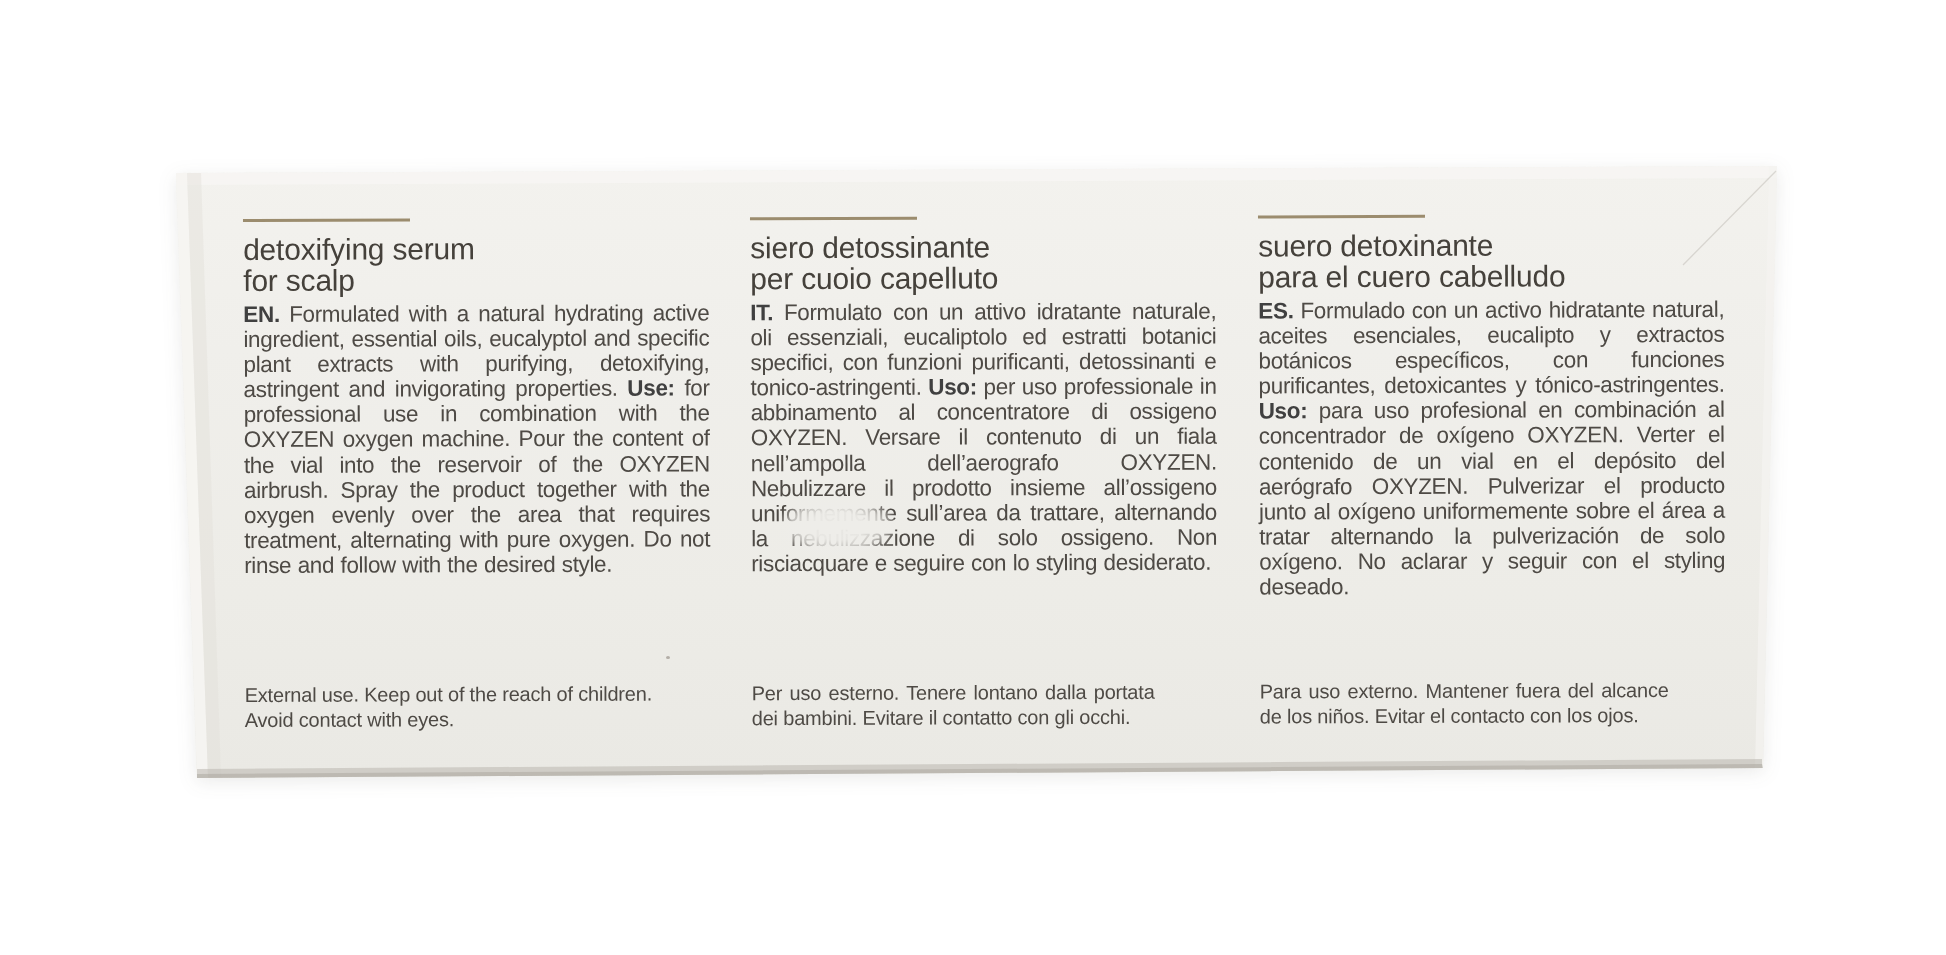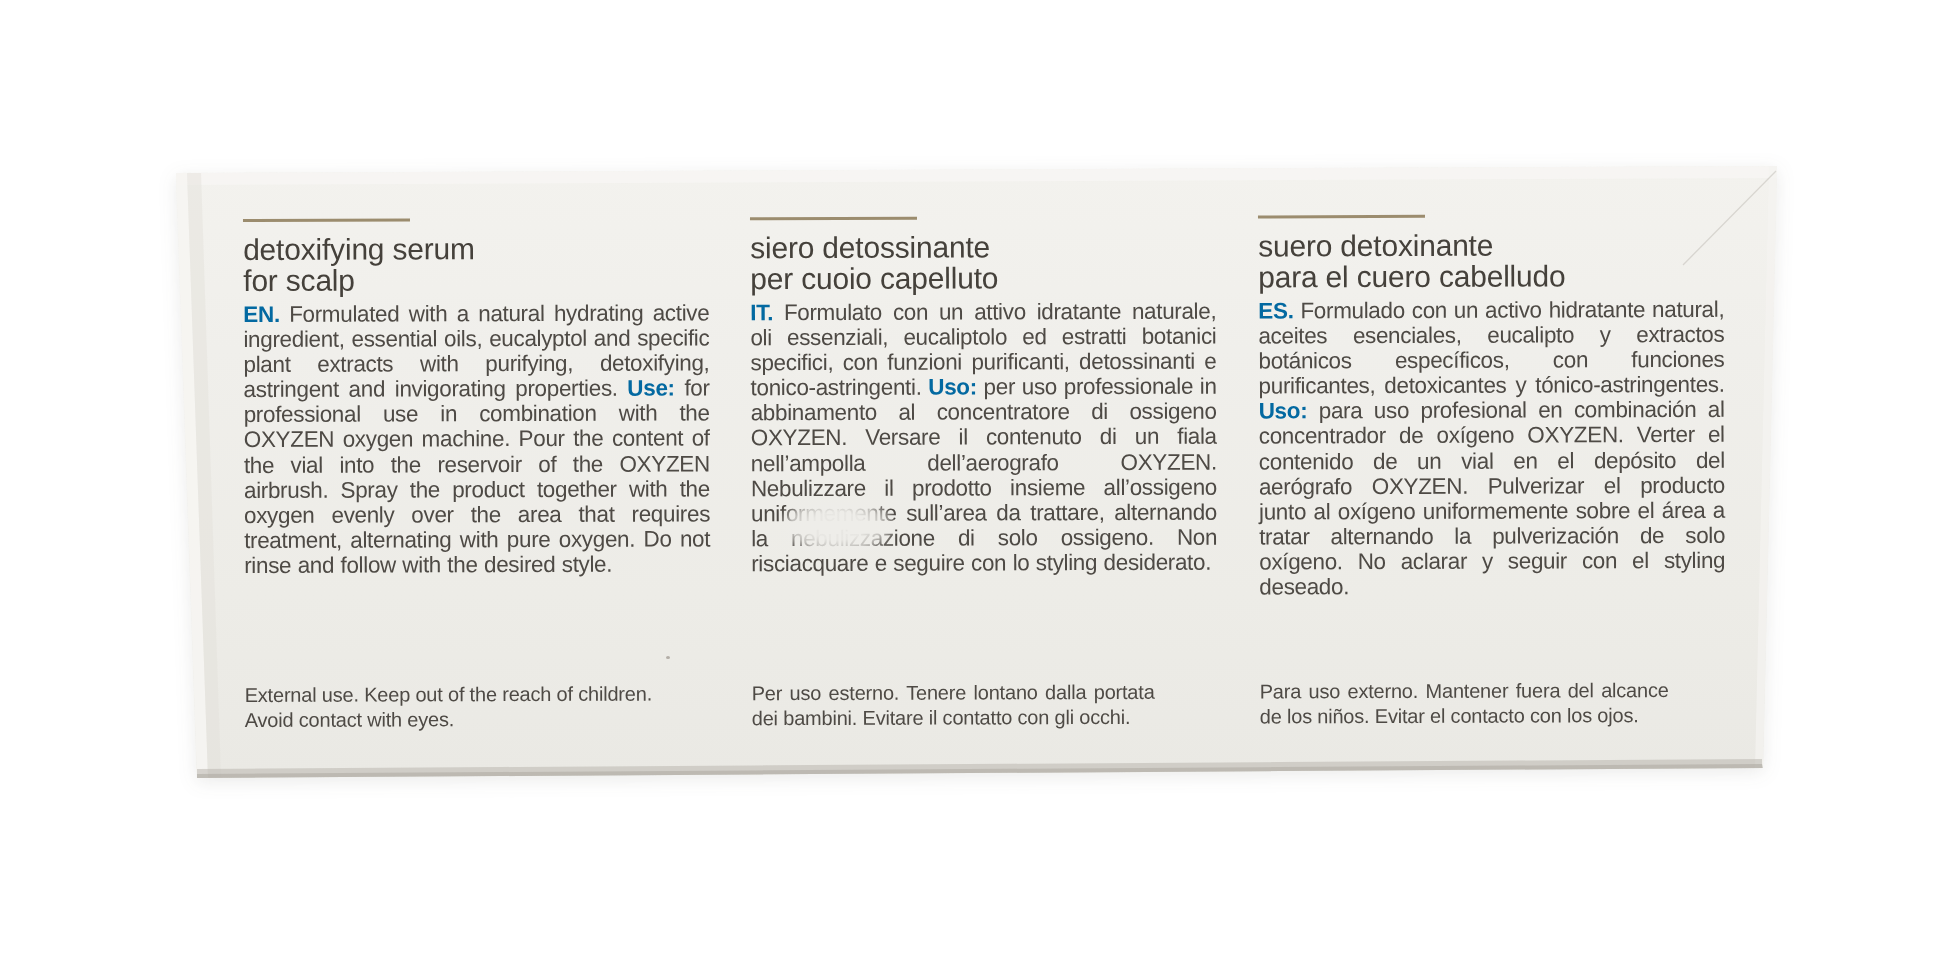--- a/index.html
+++ b/index.html
@@ -53,21 +53,21 @@
   }
   .body {
     margin: 6px 0 0 0;
     font-size: 22.5px;
     line-height: 25.1px;
     text-align: justify;
     color: #4e4a45;
     letter-spacing: -0.35px;
     word-spacing: 0.5px;
   }
-  .body b { font-weight: 700; color: #0369a1; }
+  .body b { font-weight: 700; color: #404040; }
   .warning {
     position: absolute;
     top: 683px;
     width: 466px;
     font-size: 20px;
     line-height: 24.5px;
     color: #4e4a45;
     letter-spacing: -0.2px;
   }
   .wline { white-space: nowrap; }

